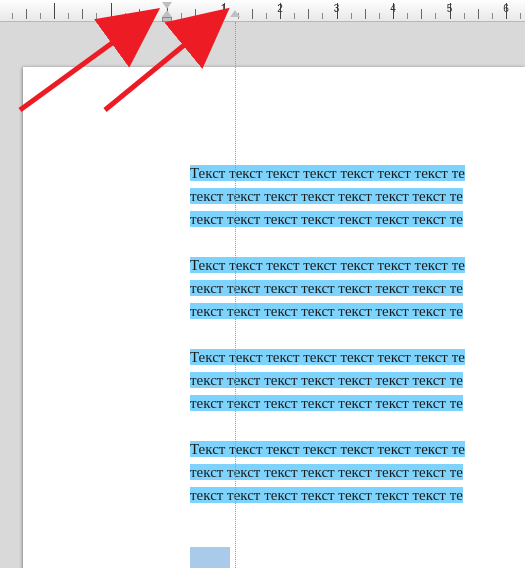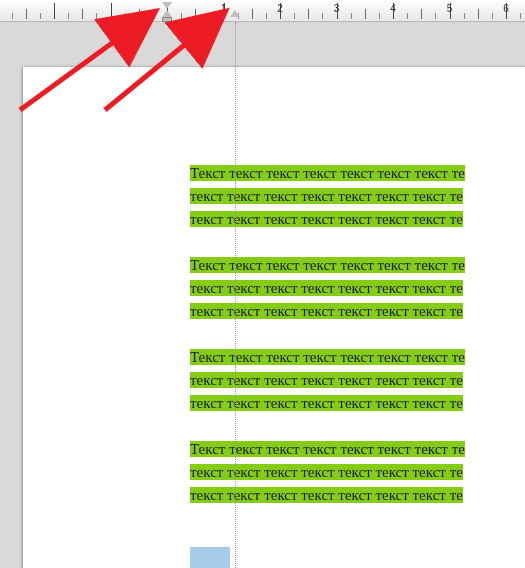--- a/index.html
+++ b/index.html
@@ -67,21 +67,21 @@
     left: 235px;
   }
 
   
   .text-area {
     position: absolute; left: 167px; top: 95px; width: 540px;
     font-size: 15px; line-height: 23px; color: #1a1a1a;
   }
   .para { margin-bottom: 23px; }
   .sel {
-    background: #84cc16; display: inline;
+    background: #7dd3fc; display: inline;
   }
   .tail {
     position: absolute; left: 167px; top: 480px; width: 40px; height: 78px;
     background: #a7cbe8;
   }
 
   
   .arrow { position: absolute; pointer-events: none; }
   .arrow svg { overflow: visible; }
 

